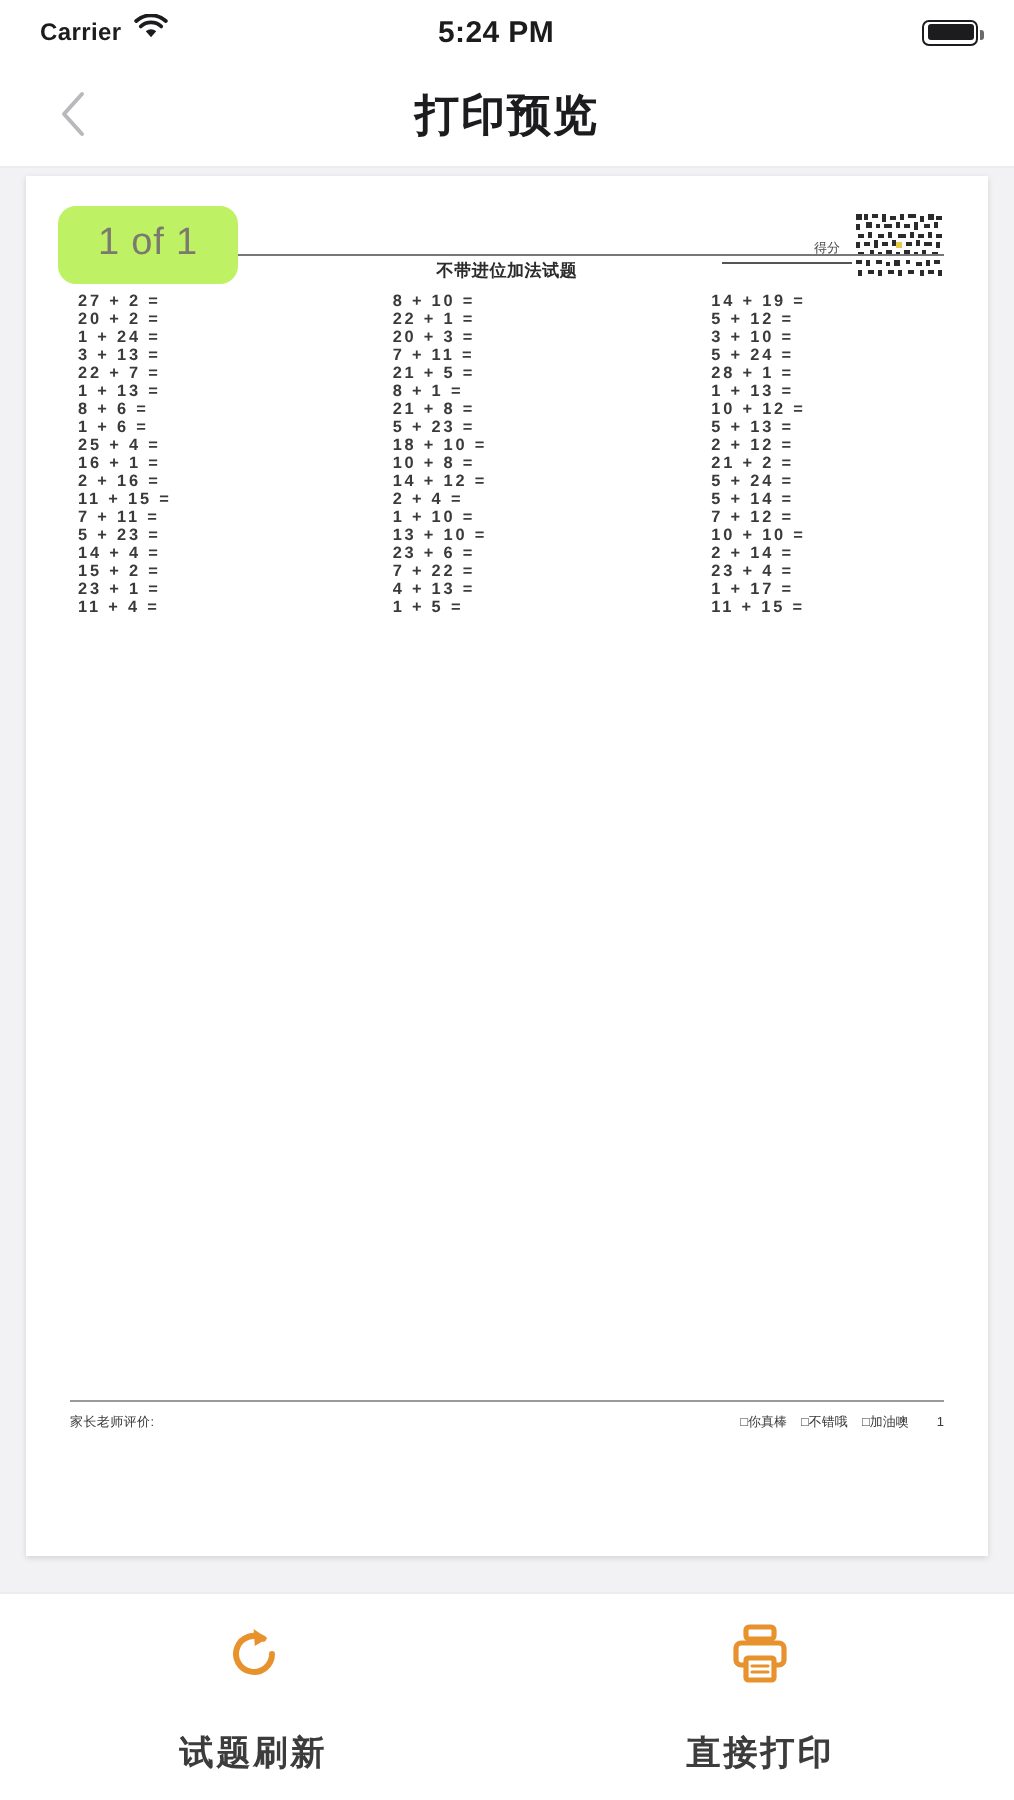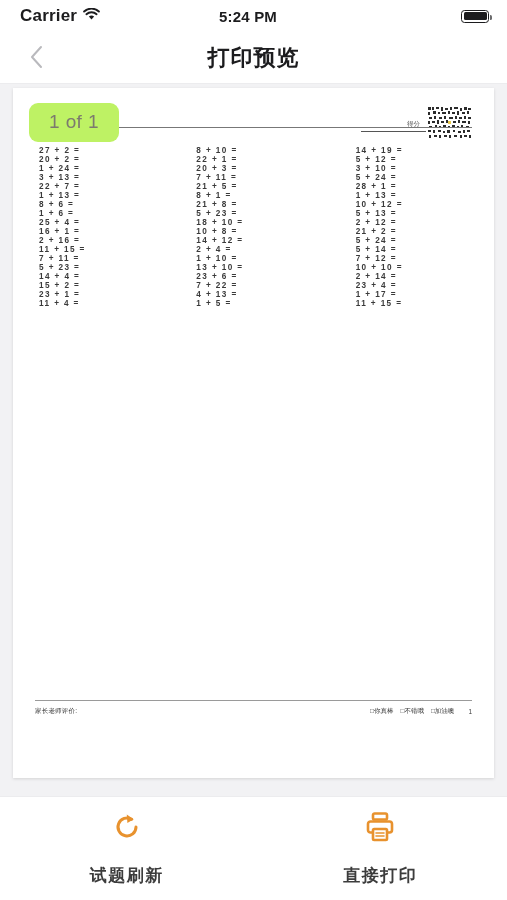--- a/index.html
+++ b/index.html
@@ -10,21 +10,21 @@
     overflow:hidden;
   }
   #app { position:relative; width:507px; height:900px; background:#ffffff; }
 
   
   .statusbar{
     position:absolute; top:0; left:0; width:507px; height:32px;
     display:flex; align-items:center; background:#ffffff;
   }
   .sb-left{ position:absolute; left:20px; display:flex; align-items:center; gap:6px; }
-  .sb-carrier{ font-size:17px; font-weight:700; color:#1c1c1e; letter-spacing:.2px; }
+  .sb-carrier{ font-size:12px; font-weight:700; color:#1c1c1e; letter-spacing:.2px; }
   .sb-center{ position:absolute; left:0; width:496px; text-align:center;
               font-size:15px; font-weight:700; color:#1c1c1e; letter-spacing:.2px; }
   .sb-right{ position:absolute; right:18px; display:flex; align-items:center; }
   .battery{ position:relative; width:28px; height:13px; border:1.5px solid #1c1c1e;
             border-radius:3.5px; padding:1.5px; }
   .battery i{ display:block; width:100%; height:100%; background:#1c1c1e; border-radius:1.5px; }
   .battery:after{ content:""; position:absolute; right:-4px; top:4px; width:2.5px; height:5px;
                   background:#1c1c1e; border-radius:0 1.5px 1.5px 0; opacity:.65; }
 
   
@@ -238,20 +238,21 @@
                 <rect x="33" y="29" width="2" height="3"></rect>
                   <rect x="37" y="29" width="3" height="2"></rect>
                   <rect x="42" y="29" width="2" height="3"></rect>
               </g>
               <rect x="21" y="15" width="3" height="3" fill="#e8c84a"></rect>
             </svg>
           </span>
         </div>
 
         <div class="rule"></div>
+        <div class="sheet-title">不带进位加法试题</div>
 
         <div class="problems">
             <div class="prob">27 + 2 =</div>
             <div class="prob c2">8 + 10 =</div>
             <div class="prob c3">14 + 19 =</div>
             <div class="prob">20 + 2 =</div>
             <div class="prob c2">22 + 1 =</div>
             <div class="prob c3">5 + 12 =</div>
             <div class="prob">1 + 24 =</div>
             <div class="prob c2">20 + 3 =</div>

